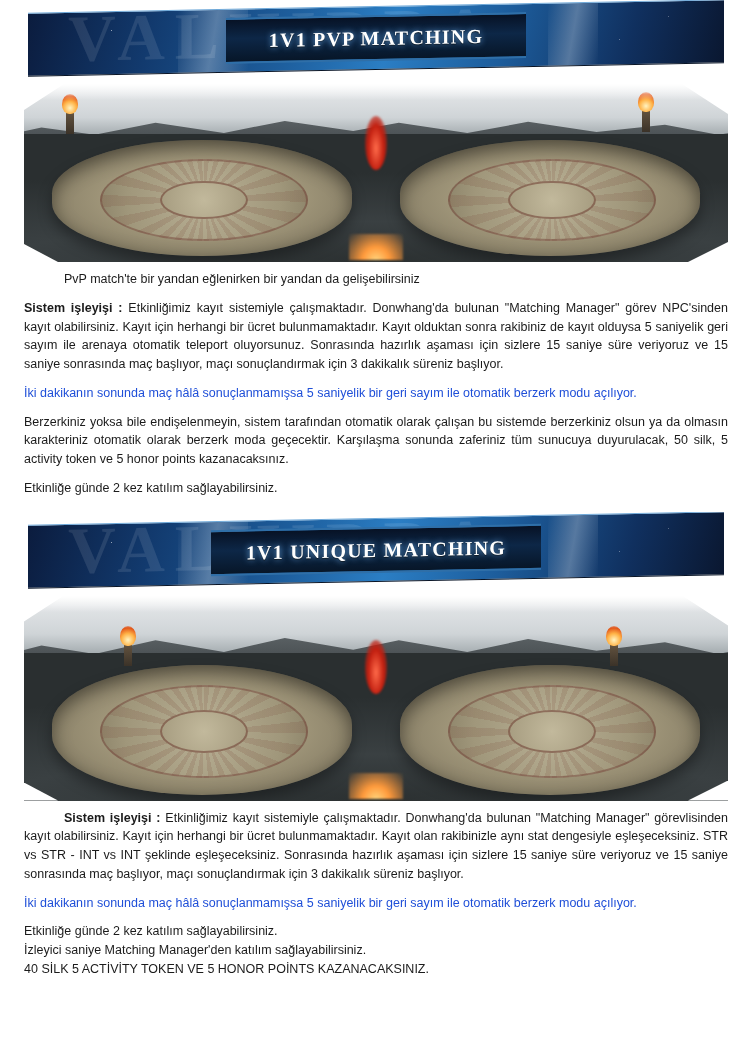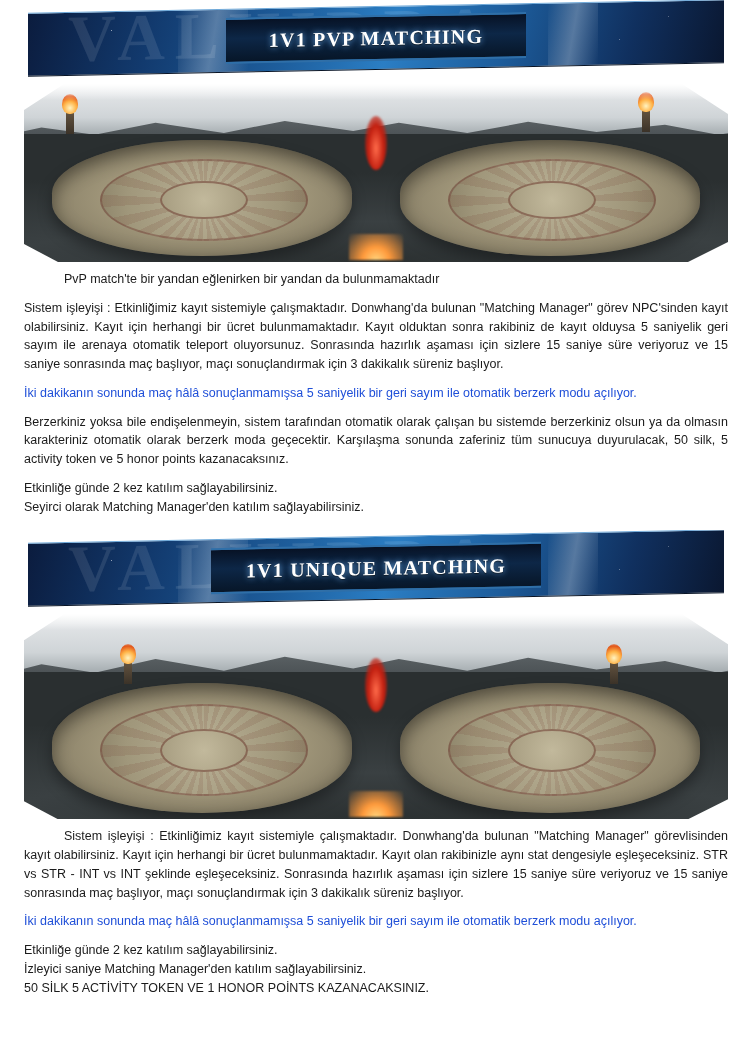--- a/index.html
+++ b/index.html
@@ -213,21 +213,21 @@
   .content p {
     margin: 0 0 10px 0;
     text-align: justify;
   }
   .content p.tight { margin-bottom: 0; }
   .indent { text-indent: 40px; }
   .lead {
     margin: 0 0 4px 0;
     text-indent: 40px;
   }
-  .bold { font-weight: normal; }
+  .bold { font-weight: bold; }
   .blue {
     color: #1f4fd8;
     margin: 14px 0 14px 0;
   }
   .blue2 {
     color: #1f4fd8;
     margin: 16px 0 16px 0;
   }
   .small-gap { margin-bottom: 2px; }
   .spacer-14 { height: 14px; }
@@ -258,26 +258,25 @@
   <div class="torch" style="left:42px; top:24px"></div>
   <div class="torch" style="right:78px; top:22px"></div>
   <div class="snow-top"></div>
   <div class="arena-frag frag-tl"></div>
   <div class="arena-frag frag-tr"></div>
   <div class="arena-frag frag-bl"></div>
   <div class="arena-frag frag-br"></div>
 </div>
 
 <div class="content">
-  <p class="lead">PvP match'te bir yandan eğlenirken bir yandan da bulunmamaktadır</p>
+  <p class="lead">PvP match'te bir yandan eğlenirken bir yandan da gelişebilirsiniz</p>
   <p><span class="bold">Sistem işleyişi :</span><span> Etkinliğimiz kayıt sistemiyle çalışmaktadır. Donwhang'da bulunan "Matching Manager" görev NPC'sinden kayıt olabilirsiniz. Kayıt için herhangi bir ücret bulunmamaktadır. Kayıt olduktan sonra rakibiniz de kayıt olduysa 5 saniyelik geri sayım ile arenaya otomatik teleport oluyorsunuz. Sonrasında hazırlık aşaması için sizlere 15 saniye süre veriyoruz ve 15 saniye sonrasında maç başlıyor, maçı sonuçlandırmak için 3 dakikalık süreniz başlıyor.</span></p>
   <p class="blue">İki dakikanın sonunda maç hâlâ sonuçlanmamışsa 5 saniyelik bir geri sayım ile otomatik berzerk modu açılıyor.</p>
   <p>Berzerkiniz yoksa bile endişelenmeyin, sistem tarafından otomatik olarak çalışan bu sistemde berzerkiniz olsun ya da olmasın karakteriniz otomatik olarak berzerk moda geçecektir. Karşılaşma sonunda zaferiniz tüm sunucuya duyurulacak, 50 silk, 5 activity token ve 5 honor points kazanacaksınız.</p>
   <p class="tight small-gap">Etkinliğe günde 2 kez katılım sağlayabilirsiniz.</p>
-  <p class="tight">Seyirci olarak Matching Manager'den katılım sağlayabilirsiniz.</p>
 </div>
 
 <div class="spacer-14"></div>
 
 <div class="banner">
   <div class="banner-inner">
     <div class="banner-shine shine-a"></div>
     <div class="banner-shine shine-b"></div>
     <div class="banner-center" style="width:330px">
       <span class="banner-title">1V1 UNIQUE MATCHING</span>
@@ -302,14 +301,14 @@
   <div class="arena-frag frag-tr"></div>
   <div class="arena-frag frag-bl"></div>
   <div class="arena-frag frag-br"></div>
 </div>
 
 <div class="content">
   <p class="indent"><span class="bold">Sistem işleyişi :</span><span> Etkinliğimiz kayıt sistemiyle çalışmaktadır. Donwhang'da bulunan "Matching Manager" görevlisinden kayıt olabilirsiniz. Kayıt için herhangi bir ücret bulunmamaktadır. Kayıt olan rakibinizle aynı stat dengesiyle eşleşeceksiniz. STR vs STR - INT vs INT şeklinde eşleşeceksiniz. Sonrasında hazırlık aşaması için sizlere 15 saniye süre veriyoruz ve 15 saniye sonrasında maç başlıyor, maçı sonuçlandırmak için 3 dakikalık süreniz başlıyor.</span></p>
   <p class="blue2">İki dakikanın sonunda maç hâlâ sonuçlanmamışsa 5 saniyelik bir geri sayım ile otomatik berzerk modu açılıyor.</p>
   <p class="tight small-gap">Etkinliğe günde 2 kez katılım sağlayabilirsiniz.</p>
   <p class="tight small-gap">İzleyici saniye Matching Manager'den katılım sağlayabilirsiniz.</p>
-  <p class="tight">50 SİLK 5 ACTİVİTY TOKEN VE 1 HONOR POİNTS KAZANACAKSINIZ.</p>
+  <p class="tight">40 SİLK 5 ACTİVİTY TOKEN VE 5 HONOR POİNTS KAZANACAKSINIZ.</p>
 </div>
 
 </body></html>

